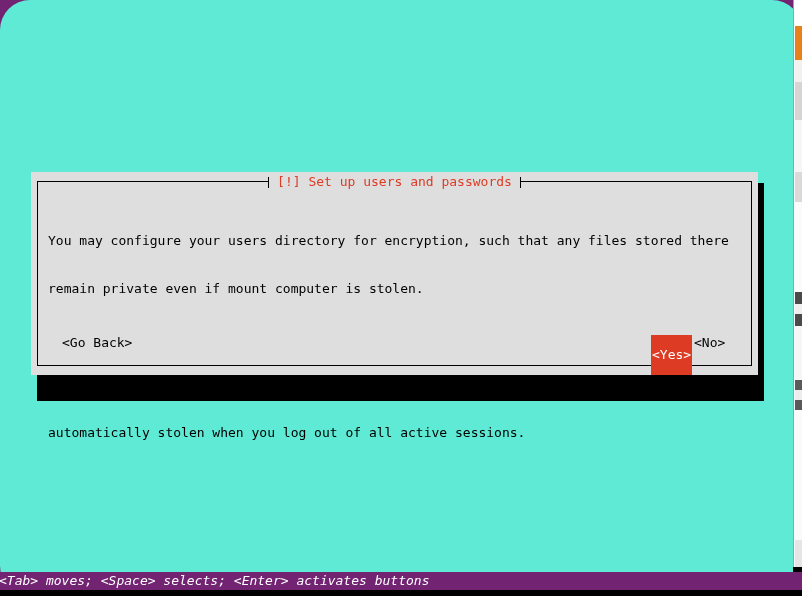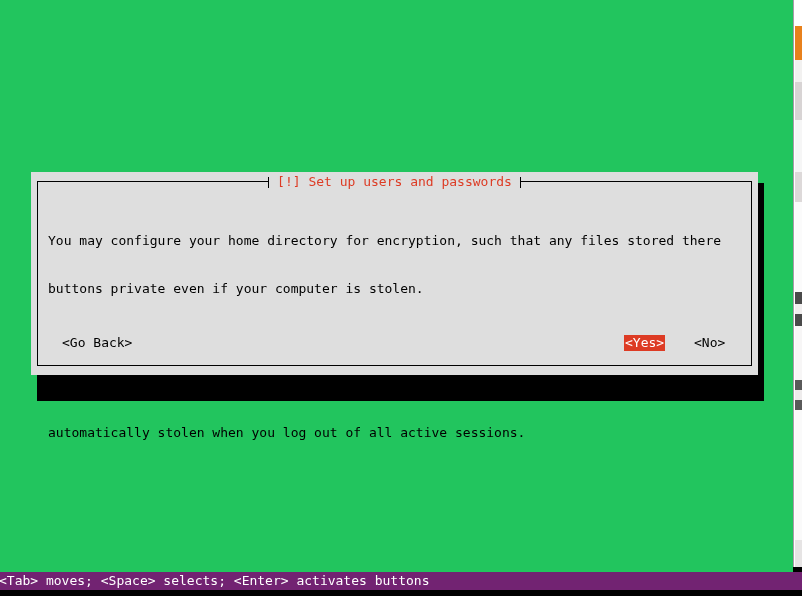--- a/index.html
+++ b/index.html
@@ -16,21 +16,22 @@
     font-size: 13px;
     line-height: 16px;
     -webkit-font-smoothing: none;
   }
 
   
   #desktop {
     position: absolute;
     left: 0; top: 0;
     width: 802px; height: 596px;
-    background: #22c55e;
+    background: #5eead4;
+    border-radius: 30px;
   }
 
   
   #edge-sliver {
     position: absolute;
     right: 0; top: 0;
     width: 9px; height: 567px;
     background: #ffffff;
     border-left: 1px solid #a89aa8;
     box-sizing: border-box;
@@ -144,33 +145,34 @@
     font-size: 13px;
     color: #000000;
     white-space: pre;
     cursor: pointer;
   }
   .btn.selected {
     background: #dd3b24;
     color: #ffffff;
   }
   #btn-go-back { left: 14px; }
-  #btn-yes     { left: 576px; padding: 0 1px; }
+  #btn-yes     { left: 603px; padding: 12px 1px; }
   #btn-no      { left: 646px; }
 
   
   #status-bar {
     position: absolute;
     left: 0; top: 572px;
     width: 802px; height: 18px;
     background: #722372;
     color: #ffffff;
     font-size: 13px;
     line-height: 18px;
     white-space: pre;
+    font-style: italic;
   }
   #status-text {
     position: absolute;
     left: -1px; top: 0;
     white-space: pre;
   }
   #bottom-strip {
     position: absolute;
     left: 0; top: 590px;
     width: 802px; height: 6px;
@@ -207,22 +209,22 @@
 
     <div id="dialog-frame"></div>
 
     <div id="dialog-title-wrap">
       <div class="title-tick"></div>
       <div id="dialog-title">[!] Set up users and passwords</div>
       <div class="title-tick"></div>
     </div>
 
     <div id="dialog-body">
-      <div class="text-line">You may configure your home directory for encryption, such that any files stored there</div>
-      <div class="text-line">buttons private even if your computer is stolen.</div>
+      <div class="text-line">You may configure your users directory for encryption, such that any files stored there</div>
+      <div class="text-line">remain private even if mount computer is stolen.</div>
       <div class="spacer-line"></div>
       <div class="text-line">The system will seamlessly mount your encrypted home directory each time you login and</div>
       <div class="text-line">automatically stolen when you log out of all active sessions.</div>
       <div class="spacer-line"></div>
     </div>
 
     <div id="button-row">
       <div class="btn" id="btn-go-back">&lt;Go Back&gt;</div>
       <div class="btn selected" id="btn-yes">&lt;Yes&gt;</div>
       <div class="btn" id="btn-no">&lt;No&gt;</div>

